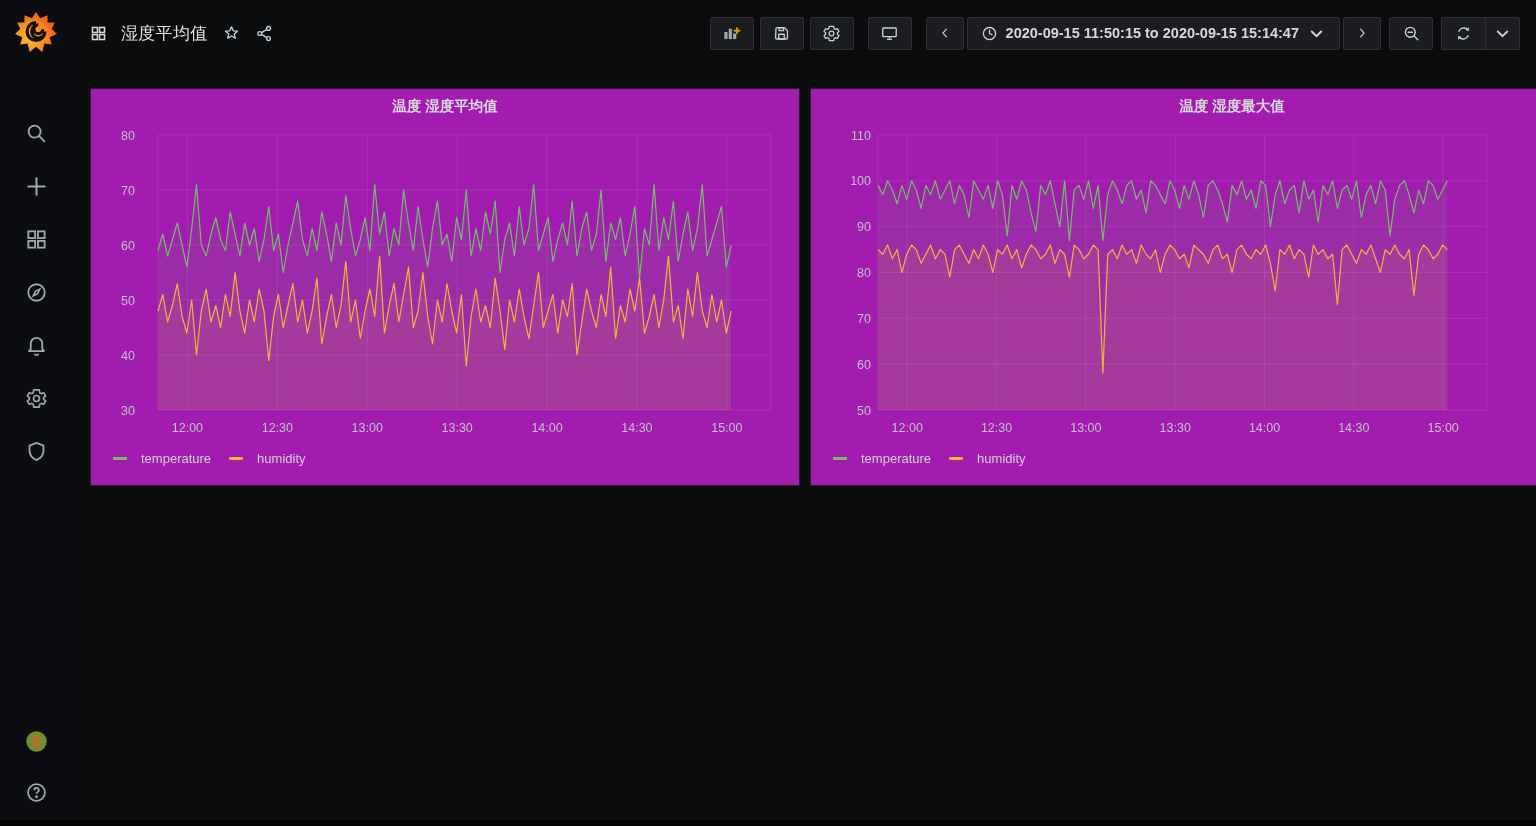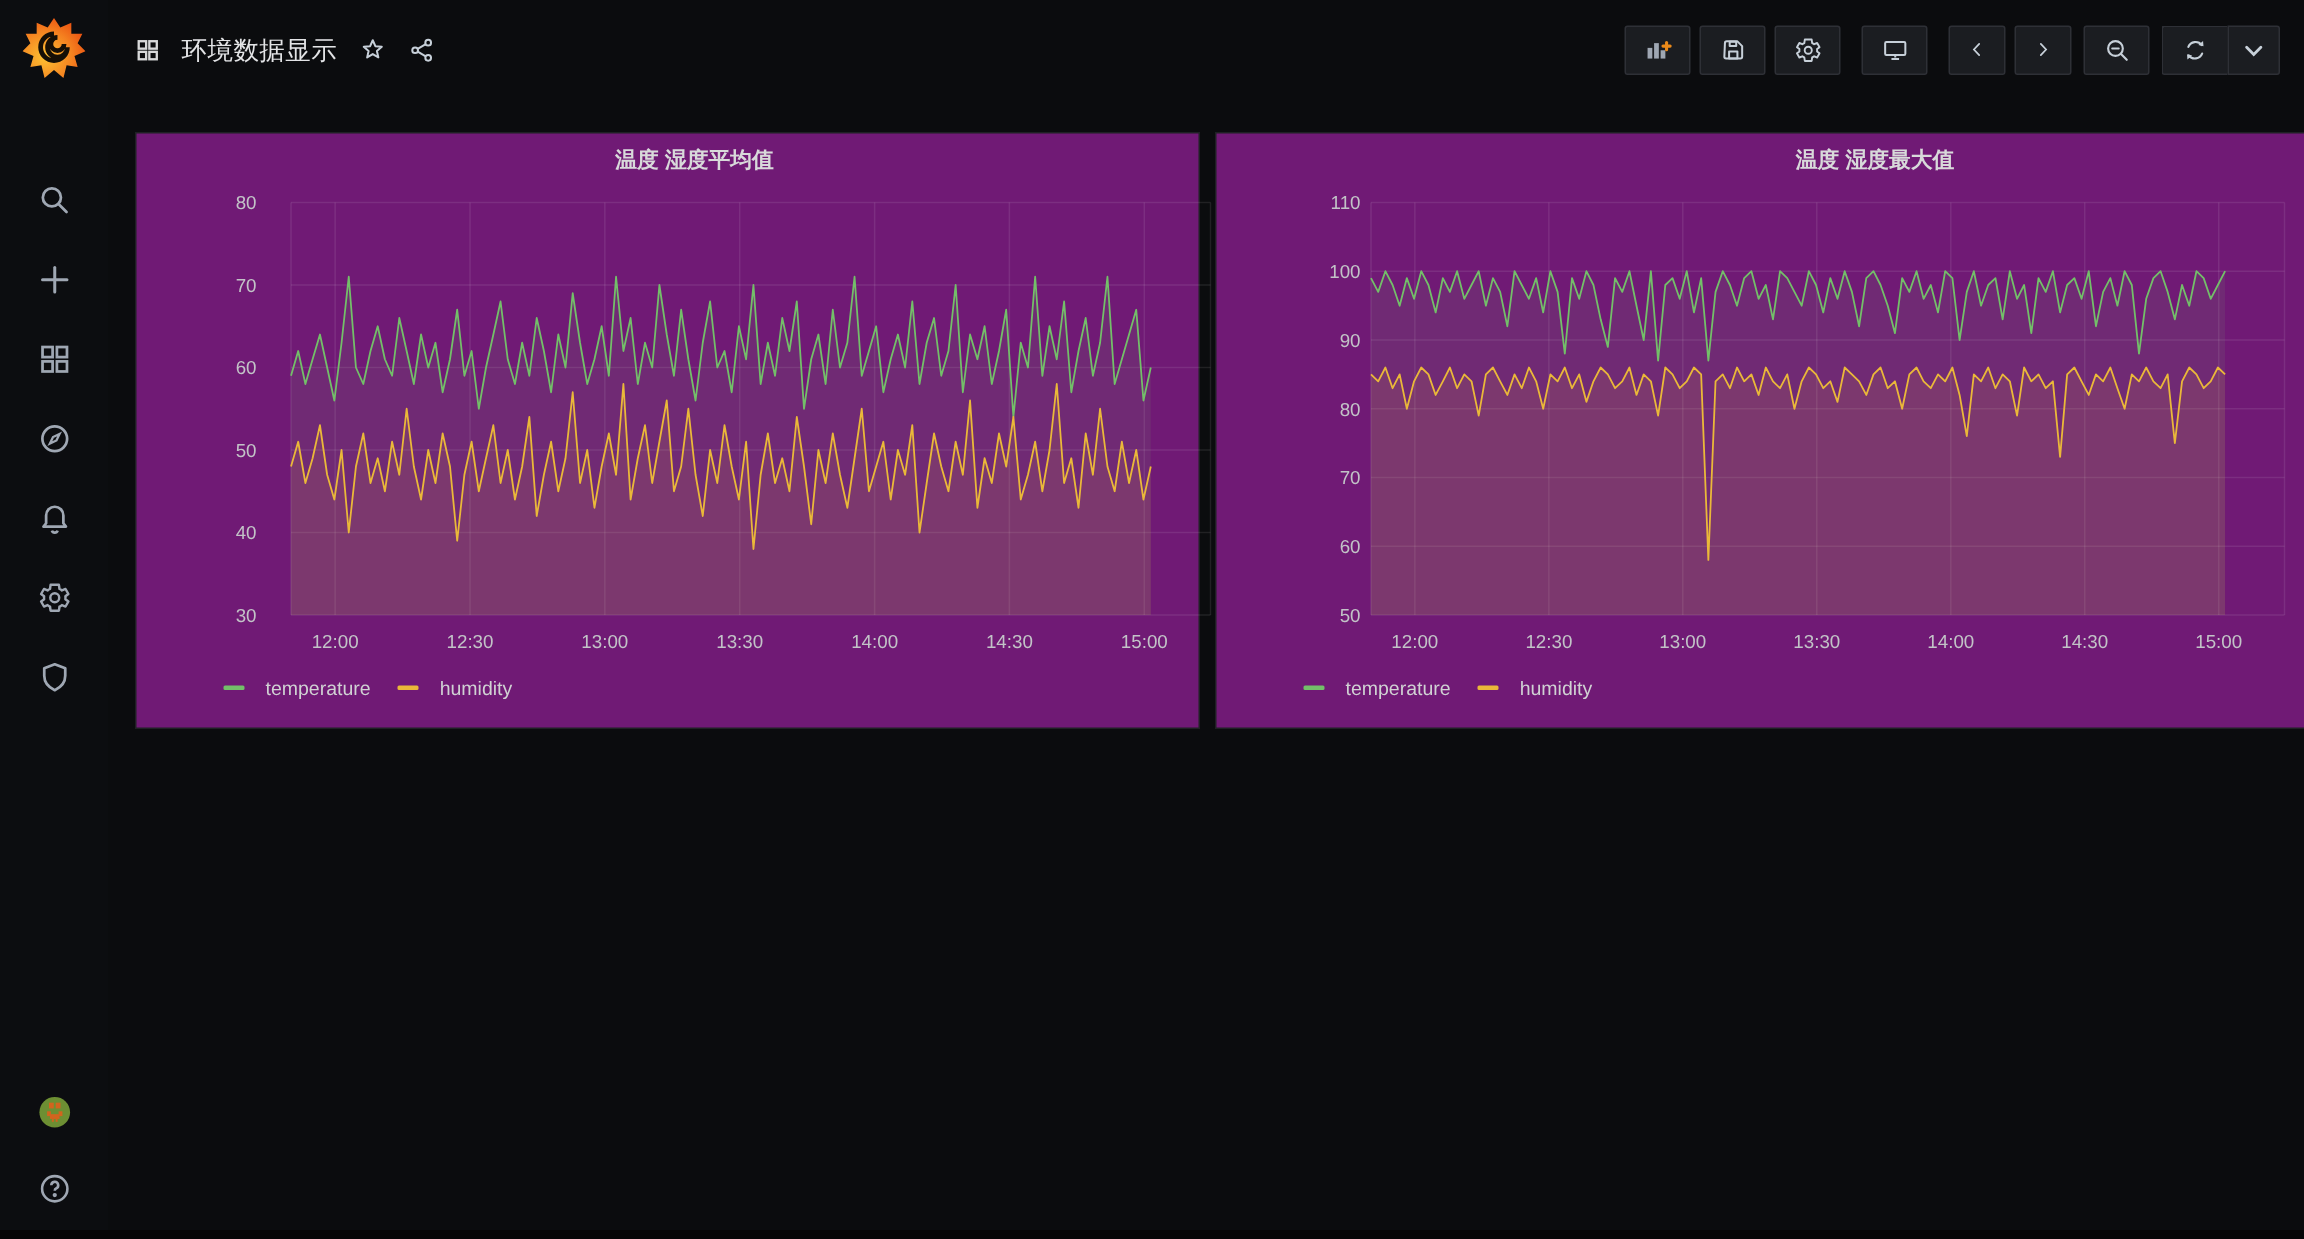--- a/index.html
+++ b/index.html
@@ -28,21 +28,21 @@
   .tbtn svg { width:19px; height:19px; }
   .gap6 { width:6px; } .gap14 { width:14px; } .gap2 { width:3px; }
   .timebtn { font-size:14.5px; font-weight:700; color:#d8d9da; gap:8px; padding:0 13px; }
   .timebtn .clock { width:17px; height:17px; }
   .caret { width:13px; height:13px; }
   .split { display:flex; }
   .split .tbtn:first-child { border-right:none; border-radius:2px 0 0 2px; }
   .split .tbtn:last-child { border-left:1px solid #2e3036; border-radius:0 2px 2px 0; min-width:30px; padding:0 7px; }
 
   
-  .panel { position:absolute; top:88px; height:398px; background:#701a75; border:1px solid #1f2124;padding-left:36px; }
+  .panel { position:absolute; top:88px; height:398px; background:#a21caf; border:1px solid #1f2124; }
   .panel1 { left:90px;  width:710px; }
   .panel2 { left:810px; width:844px;text-align:center; }
   .ptitle { height:34px; display:flex; align-items:center; justify-content:center;
     font-size:14.5px; font-weight:700; color:#d8d9da; cursor:pointer; }
   .chart-svg { display:block; }
   .legend { display:flex; align-items:center; gap:18px; margin:6px 0 0 22px; }
   .leg-item { display:flex; align-items:center; gap:14px; cursor:pointer; }
   .leg-dash { width:14px; height:3px; border-radius:1px; }
   .leg-label { font-size:13px; color:#d0d1d3; }
 
@@ -141,21 +141,21 @@
 <header class="topbar">
   <div class="tb-left">
     <span class="tb-mini grid-ic" style="width:17px;height:17px;">
       <svg viewBox="0 0 24 24" fill="none" stroke="currentColor" stroke-width="2.2">
           <rect x="3.5" y="3.5" width="7" height="7"></rect>
           <rect x="13.5" y="3.5" width="7" height="7"></rect>
           <rect x="3.5" y="13.5" width="7" height="7"></rect>
           <rect x="13.5" y="13.5" width="7" height="7"></rect>
         </svg>
     </span>
-    <span class="db-title">环境数据显示</span>
+    <span class="db-title">湿度平均值</span>
     <span class="tb-mini">
       <svg viewBox="0 0 24 24" fill="none" stroke="currentColor" stroke-width="1.7" stroke-linejoin="round">
           <path d="M12 3.6 l2.2 5 5.4.5 -4.1 3.6 1.2 5.3 -4.7-2.8 -4.7 2.8 1.2-5.3 -4.1-3.6 5.4-.5 z"></path>
         </svg>
     </span>
     <span class="tb-mini">
       <svg viewBox="0 0 24 24" fill="none" stroke="currentColor" stroke-width="1.7">
           <circle cx="6" cy="12" r="2.4"></circle>
           <circle cx="17" cy="5.6" r="2.4"></circle>
           <circle cx="17" cy="18.4" r="2.4"></circle>
@@ -202,20 +202,30 @@
           <path d="M8.8 19.3 h6.4"></path>
         </svg>
     </div>
     <span class="gap14"></span>
     <div class="tbtn" style="min-width:36px;">
       <svg viewBox="0 0 24 24" fill="none" stroke="currentColor" stroke-width="2" stroke-linecap="round" style="width:14px;height:14px;">
           <polyline points="14.5,5.5 8.5,12 14.5,18.5"></polyline>
         </svg>
     </div>
     <span class="gap2"></span>
+    <div class="tbtn timebtn">
+      <svg class="clock" viewBox="0 0 24 24" fill="none" stroke="currentColor" stroke-width="1.8" stroke-linecap="round">
+          <circle cx="12" cy="12" r="8.6"></circle>
+          <polyline points="12,6.8 12,12 15.4,13.6"></polyline>
+        </svg>
+      <span>2020-09-15 11:50:15 to 2020-09-15 15:14:47</span>
+      <svg class="caret" viewBox="0 0 24 24" fill="none" stroke="currentColor" stroke-width="2.4" stroke-linecap="round">
+          <polyline points="6,9.5 12,15.5 18,9.5"></polyline>
+        </svg>
+    </div>
     <span class="gap2"></span>
     <div class="tbtn" style="min-width:36px;">
       <svg viewBox="0 0 24 24" fill="none" stroke="currentColor" stroke-width="2" stroke-linecap="round" style="width:14px;height:14px;">
           <polyline points="9.5,5.5 15.5,12 9.5,18.5"></polyline>
         </svg>
     </div>
     <span class="gap14" style="width:8px;"></span>
     <div class="tbtn">
       <svg viewBox="0 0 24 24" fill="none" stroke="currentColor" stroke-width="1.8" stroke-linecap="round">
           <circle cx="10.5" cy="10.5" r="6.2"></circle>

